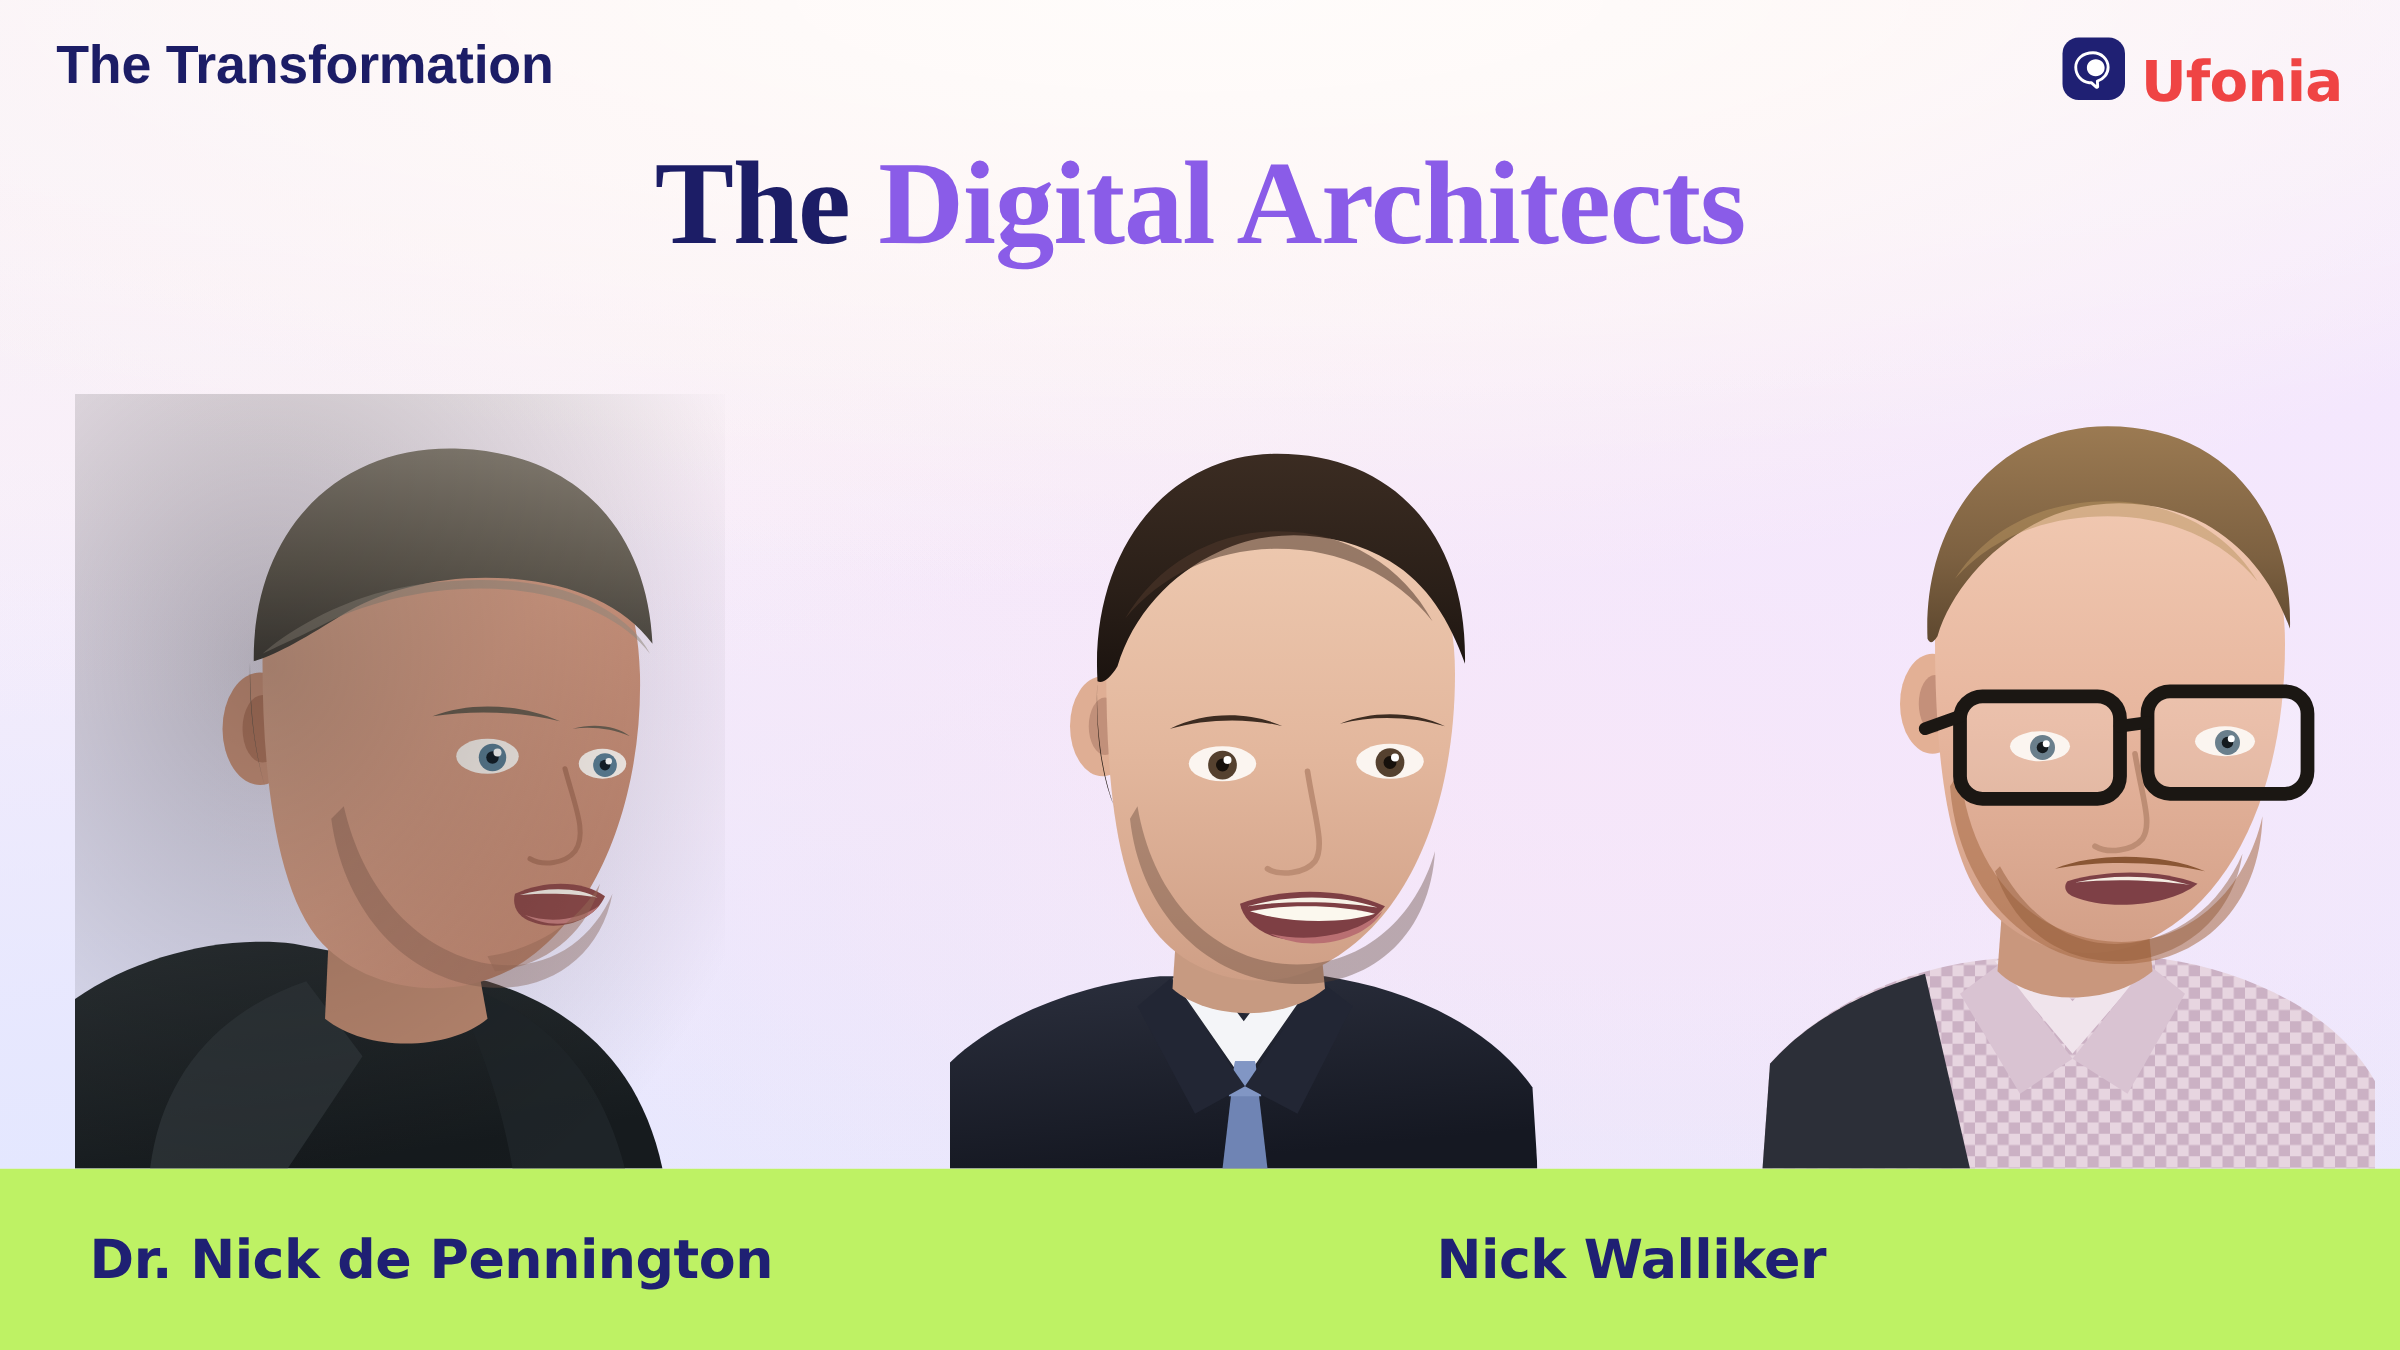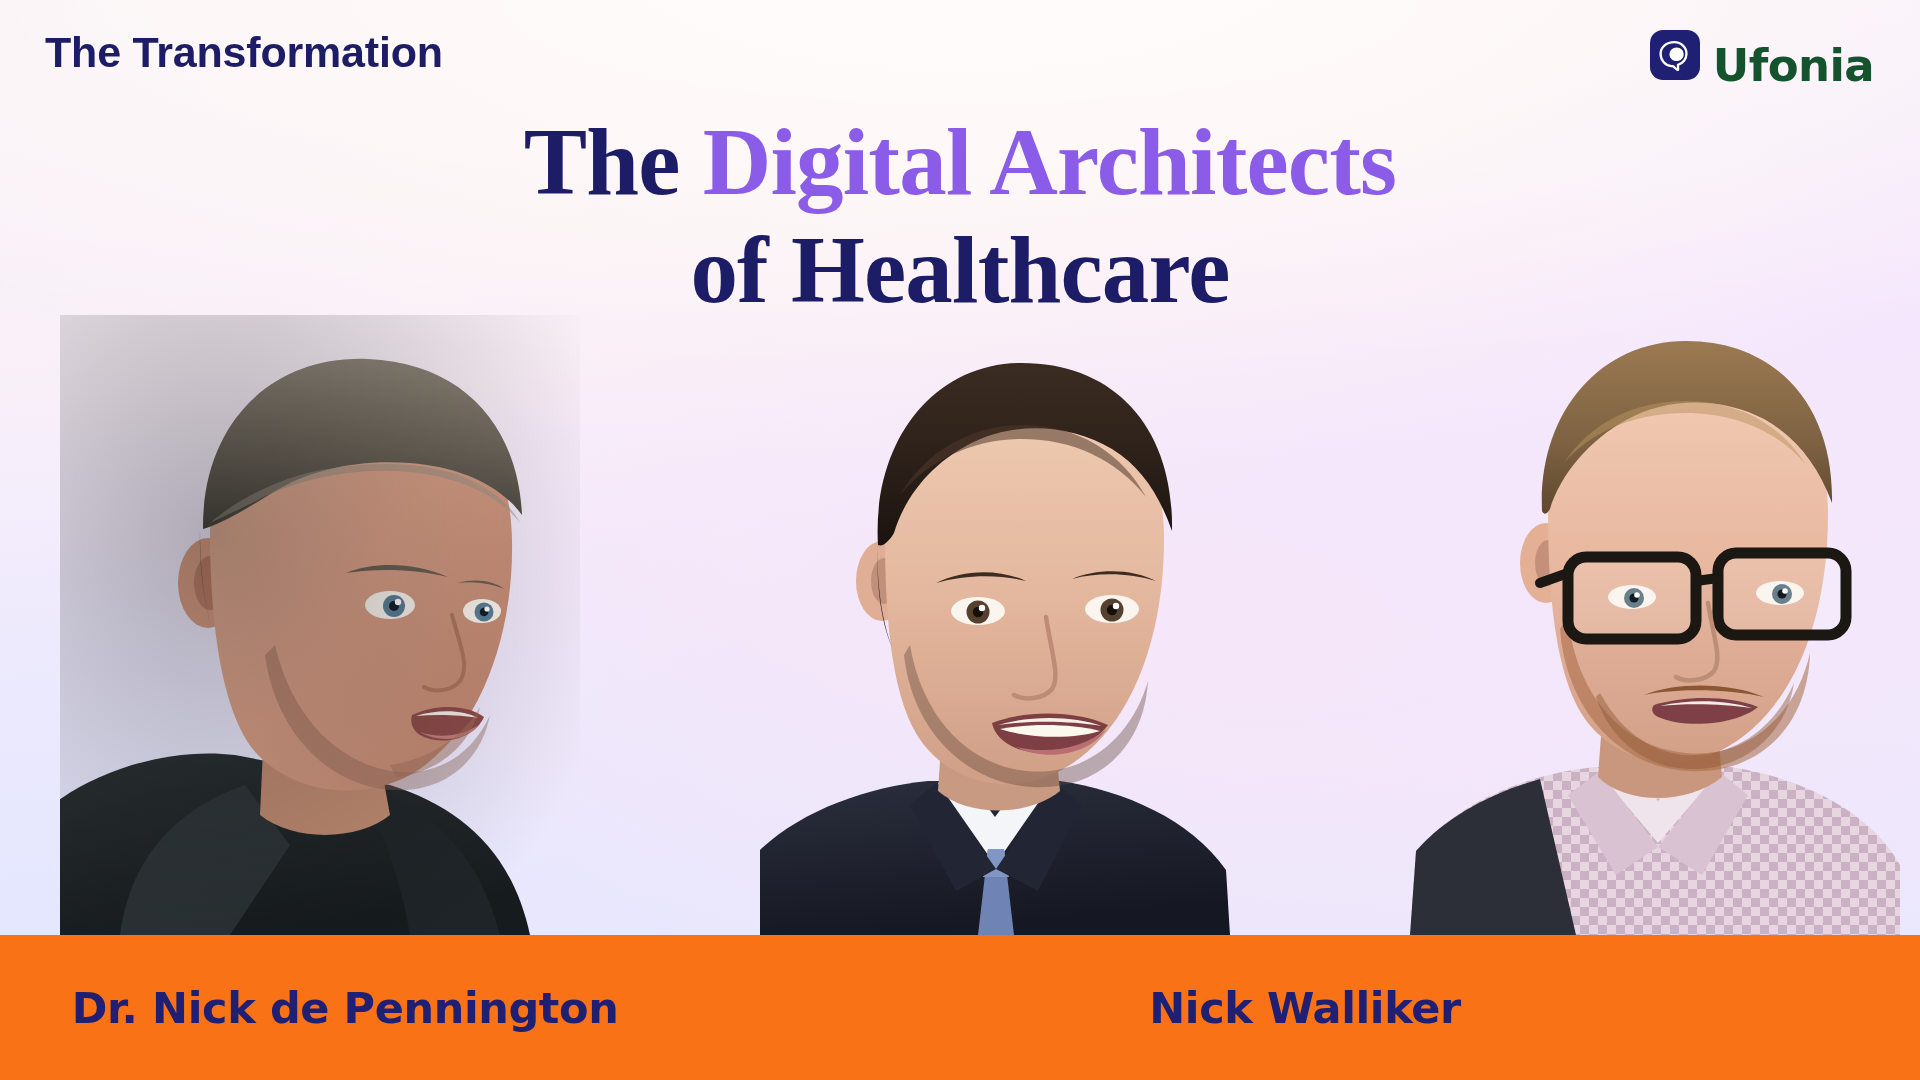--- a/index.html
+++ b/index.html
@@ -55,21 +55,21 @@
     width:50px; height:50px; border-radius:13px;
     background:#1f2073;
     display:flex; align-items:center; justify-content:center;
     flex:0 0 auto;
   }
   .brand-name {
     font-family:"DejaVu Sans", sans-serif;
     font-weight:700;
     font-size:45px;
     letter-spacing:-0.6px;
-    color:#14532d;
+    color:#ef4444;
     line-height:1;
     margin-top:21px;
   }
 
   
   .headline {
     position:absolute;
     left:0; right:0; top:108px;
     text-align:center;
     font-family:"Liberation Serif", serif;
@@ -95,21 +95,21 @@
     overflow:hidden;
   }
   .p1 { left:60px;   width:520px;  height:620px; }
   .p2 { left:760px;  width:470px;  height:610px; }
   .p3 { left:1400px; width:500px;  height:640px; }
 
   
   .namebar {
     position:absolute; left:0; top:935px;
     width:1920px; height:145px;
-    background:#f97316;
+    background:#bef264;
     display:flex; align-items:center;
     z-index:5;
   }
   .name-cell {
     flex:1 1 0;
     text-align:center;
     font-family:"DejaVu Sans", sans-serif;
     font-weight:700;
     font-size:43px;
     letter-spacing:-0.4px;
@@ -138,21 +138,20 @@
         <path d="M18.6 9.4c4.2 0 7.1 3.1 7.1 6.8 0 3.9-3.1 6.8-7.1 6.8-4.1 0-7.1-3-7.1-6.8 0-3.8 3-6.8 7.1-6.8Z" fill="#ffffff"></path>
       </svg>
     </div>
     <div class="brand-name">Ufonia</div>
   </div>
 
   <div class="headline">
     <div>
       <span>The </span><span class="hl-accent">Digital Architects</span>
     </div>
-    <div>of Healthcare</div>
   </div>
 
   <div class="portraits">
 
     <div class="portrait p1">
       <svg width="520" height="620" viewBox="0 0 520 620" aria-hidden="true">
         <defs>
           <clipPath id="c1">
               <rect x="0" y="0" width="520" height="620"></rect>
             </clipPath>

